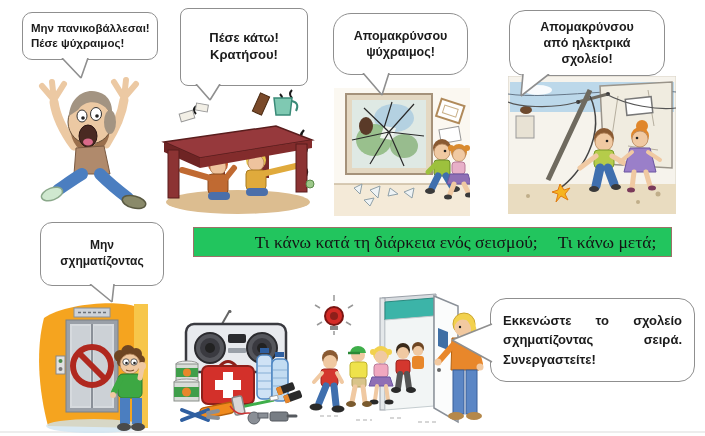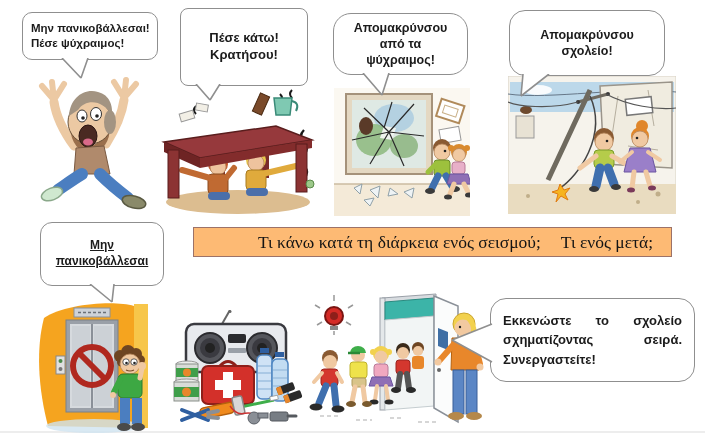--- a/index.html
+++ b/index.html
@@ -5,21 +5,21 @@
   html,body{margin:0;padding:0;background:#fff;}
   .slide{position:relative;width:705px;height:436px;background:#fff;overflow:hidden;
          font-family:"Liberation Sans",sans-serif;color:#1b1b1b;}
   .bubble{position:absolute;background:#fff;border:1.6px solid #8f8f8f;box-sizing:border-box;
           display:flex;flex-direction:column;justify-content:center;z-index:4;
           font-weight:bold;color:#1b1b1b;}
   .bubble .bl{line-height:1.3;white-space:nowrap;}
   .tail{position:absolute;z-index:5;}
   .illus{position:absolute;z-index:1;}
   .title-box{position:absolute;left:193px;top:227px;width:479px;height:30px;box-sizing:border-box;
-             background:#fdba74;border:1.6px solid #9c7268;z-index:3;
+             background:#22c55e;border:1.6px solid #9c7268;z-index:3;
              display:flex;align-items:center;justify-content:center;gap:20px;
              font-family:"Liberation Serif",serif;font-size:17.5px;color:#141414;white-space:nowrap;padding-left:46px;}
   .bottom-edge{position:absolute;left:0;top:431px;width:705px;height:2px;background:#ededed;z-index:0;}
 </style>
 </head>
 <body>
 
 <div class="slide">
 
   <div class="bubble" style="left:22px;top:12px;width:136px;height:48px;border-radius:10px;padding:4px 8px;font-size:11.5px;">
@@ -35,45 +35,45 @@
     <div class="bl">Πέσε κάτω!</div>
     <div class="bl">Κρατήσου!</div>
   </div>
   <svg class="tail" style="left:192px;top:84px;" width="36" height="18" viewBox="0 0 36 18">
     <polygon points="4,0 28,0 18,16" fill="#fff"></polygon>
     <path d="M4,0 L18,16 M28,0 L18,16" stroke="#8f8f8f" stroke-width="1.6" fill="none"></path>
   </svg>
 
   <div class="bubble" style="left:333px;top:13px;width:135px;height:62px;border-radius:18px;padding:4px 8px;font-size:12.5px;text-align:center;">
     <div class="bl">Απομακρύνσου</div>
-    <div class="bl">από τα</div>
     <div class="bl">ψύχραιμος!</div>
   </div>
   <svg class="tail" style="left:358px;top:73px;" width="38" height="24" viewBox="0 0 38 24">
     <polygon points="5,0 31,0 24,22" fill="#fff"></polygon>
     <path d="M5,0 L24,22 M31,0 L24,22" stroke="#8f8f8f" stroke-width="1.6" fill="none"></path>
   </svg>
 
   <div class="bubble" style="left:509px;top:10px;width:156px;height:66px;border-radius:16px;padding:4px 8px;font-size:12.5px;text-align:center;">
     <div class="bl">Απομακρύνσου</div>
+    <div class="bl">από ηλεκτρικά</div>
     <div class="bl">σχολείο!</div>
   </div>
   <svg class="tail" style="left:514px;top:74px;" width="40" height="24" viewBox="0 0 40 24">
     <polygon points="9,0 35,0 7,22" fill="#fff"></polygon>
     <path d="M9,0 L7,22 M35,0 L7,22" stroke="#8f8f8f" stroke-width="1.6" fill="none"></path>
   </svg>
 
   <div class="title-box">
     <span>Τι κάνω κατά τη διάρκεια ενός σεισμού;</span>
-    <span>Τι ενός μετά;</span>
-  </div>
-
-  <div class="bubble" style="left:40px;top:222px;width:124px;height:64px;border-radius:12px;padding:4px 6px;font-size:12px;text-align:center;text-decoration:underline;">
+    <span>Τι κάνω μετά;</span>
+  </div>
+
+  <div class="bubble" style="left:40px;top:222px;width:124px;height:64px;border-radius:12px;padding:4px 6px;font-size:12px;text-align:center;">
     <div class="bl">Μην</div>
-    <div class="bl">πανικοβάλλεσαι</div>
+    <div class="bl">σχηματίζοντας</div>
   </div>
   <svg class="tail" style="left:86px;top:284px;" width="36" height="20" viewBox="0 0 36 20">
     <polygon points="4,0 28,0 26,18" fill="#fff"></polygon>
     <path d="M4,0 L26,18 M28,0 L26,18" stroke="#8f8f8f" stroke-width="1.6" fill="none"></path>
   </svg>
 
   <div class="bubble" style="left:490px;top:298px;width:205px;height:84px;border-radius:16px;padding:8px 12px;font-size:13px;">
     <div style="line-height:1.5;text-align:justify;text-align-last:left;white-space:normal;">Εκκενώστε το σχολείο σχηματίζοντας σειρά. Συνεργαστείτε!</div>
   </div>
   <svg class="tail" style="left:449px;top:316px;" width="44" height="52" viewBox="0 0 44 52">

